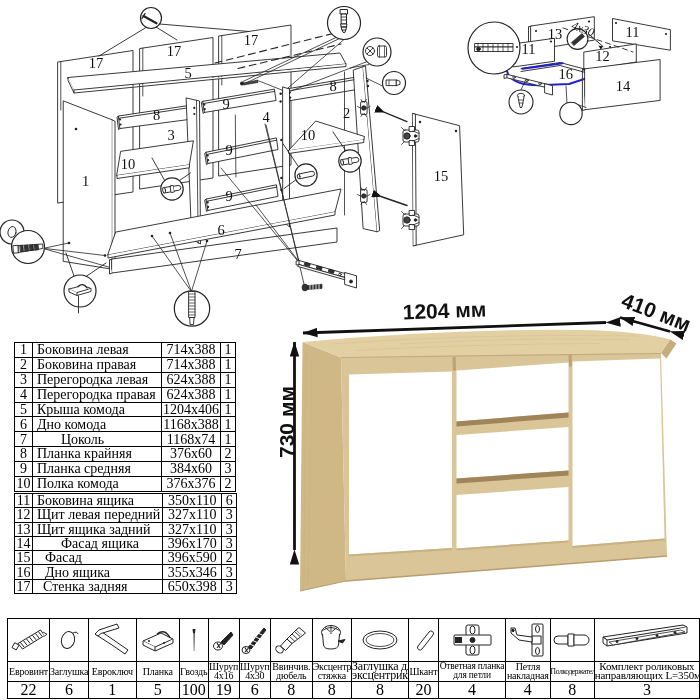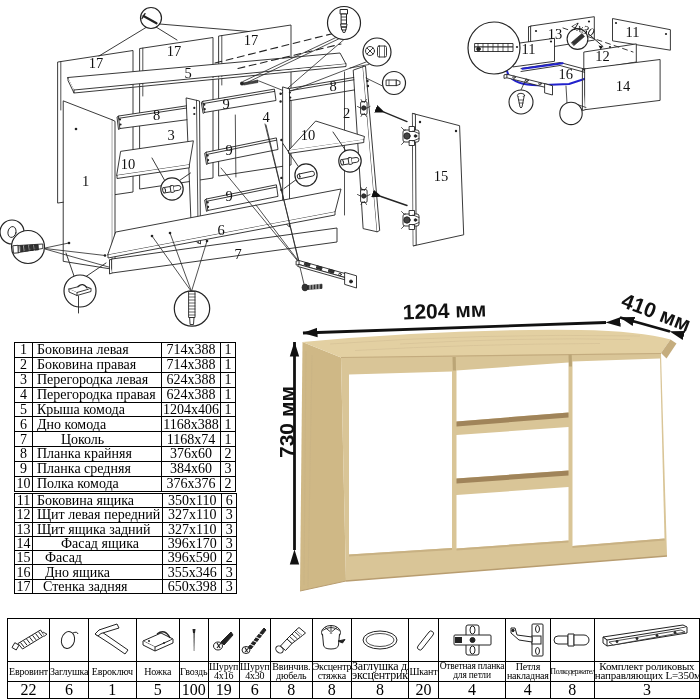--- a/index.html
+++ b/index.html
@@ -703,21 +703,21 @@
           <circle cx="62" cy="16.5" r="1" fill="#222"></circle>
                   <circle cx="80" cy="13.5" r="1" fill="#222"></circle>
           </g>
               </svg>
             </td>
       </tr>
       <tr class="lab">
         <td>Евровинт</td>
             <td>Заглушка</td>
             <td>Евроключ</td>
-            <td>Ножка</td>
+            <td>Планка</td>
             <td>Гвоздь</td>
         <td>Шуруп<br>4х16</td>
             <td>Шуруп<br>4х30</td>
             <td>Ввинчив.<br>дюбель</td>
             <td>Эксцентр.<br>стяжка</td>
         <td style="font-size:12px">Заглушка для<br>эксцентрика</td>
             <td>Шкант</td>
             <td style="font-size:9.5px">Ответная планка<br>для петли</td>
         <td>Петля<br>накладная</td>
             <td style="font-size:7.6px;letter-spacing:-0.4px">Полкодержатель</td>

